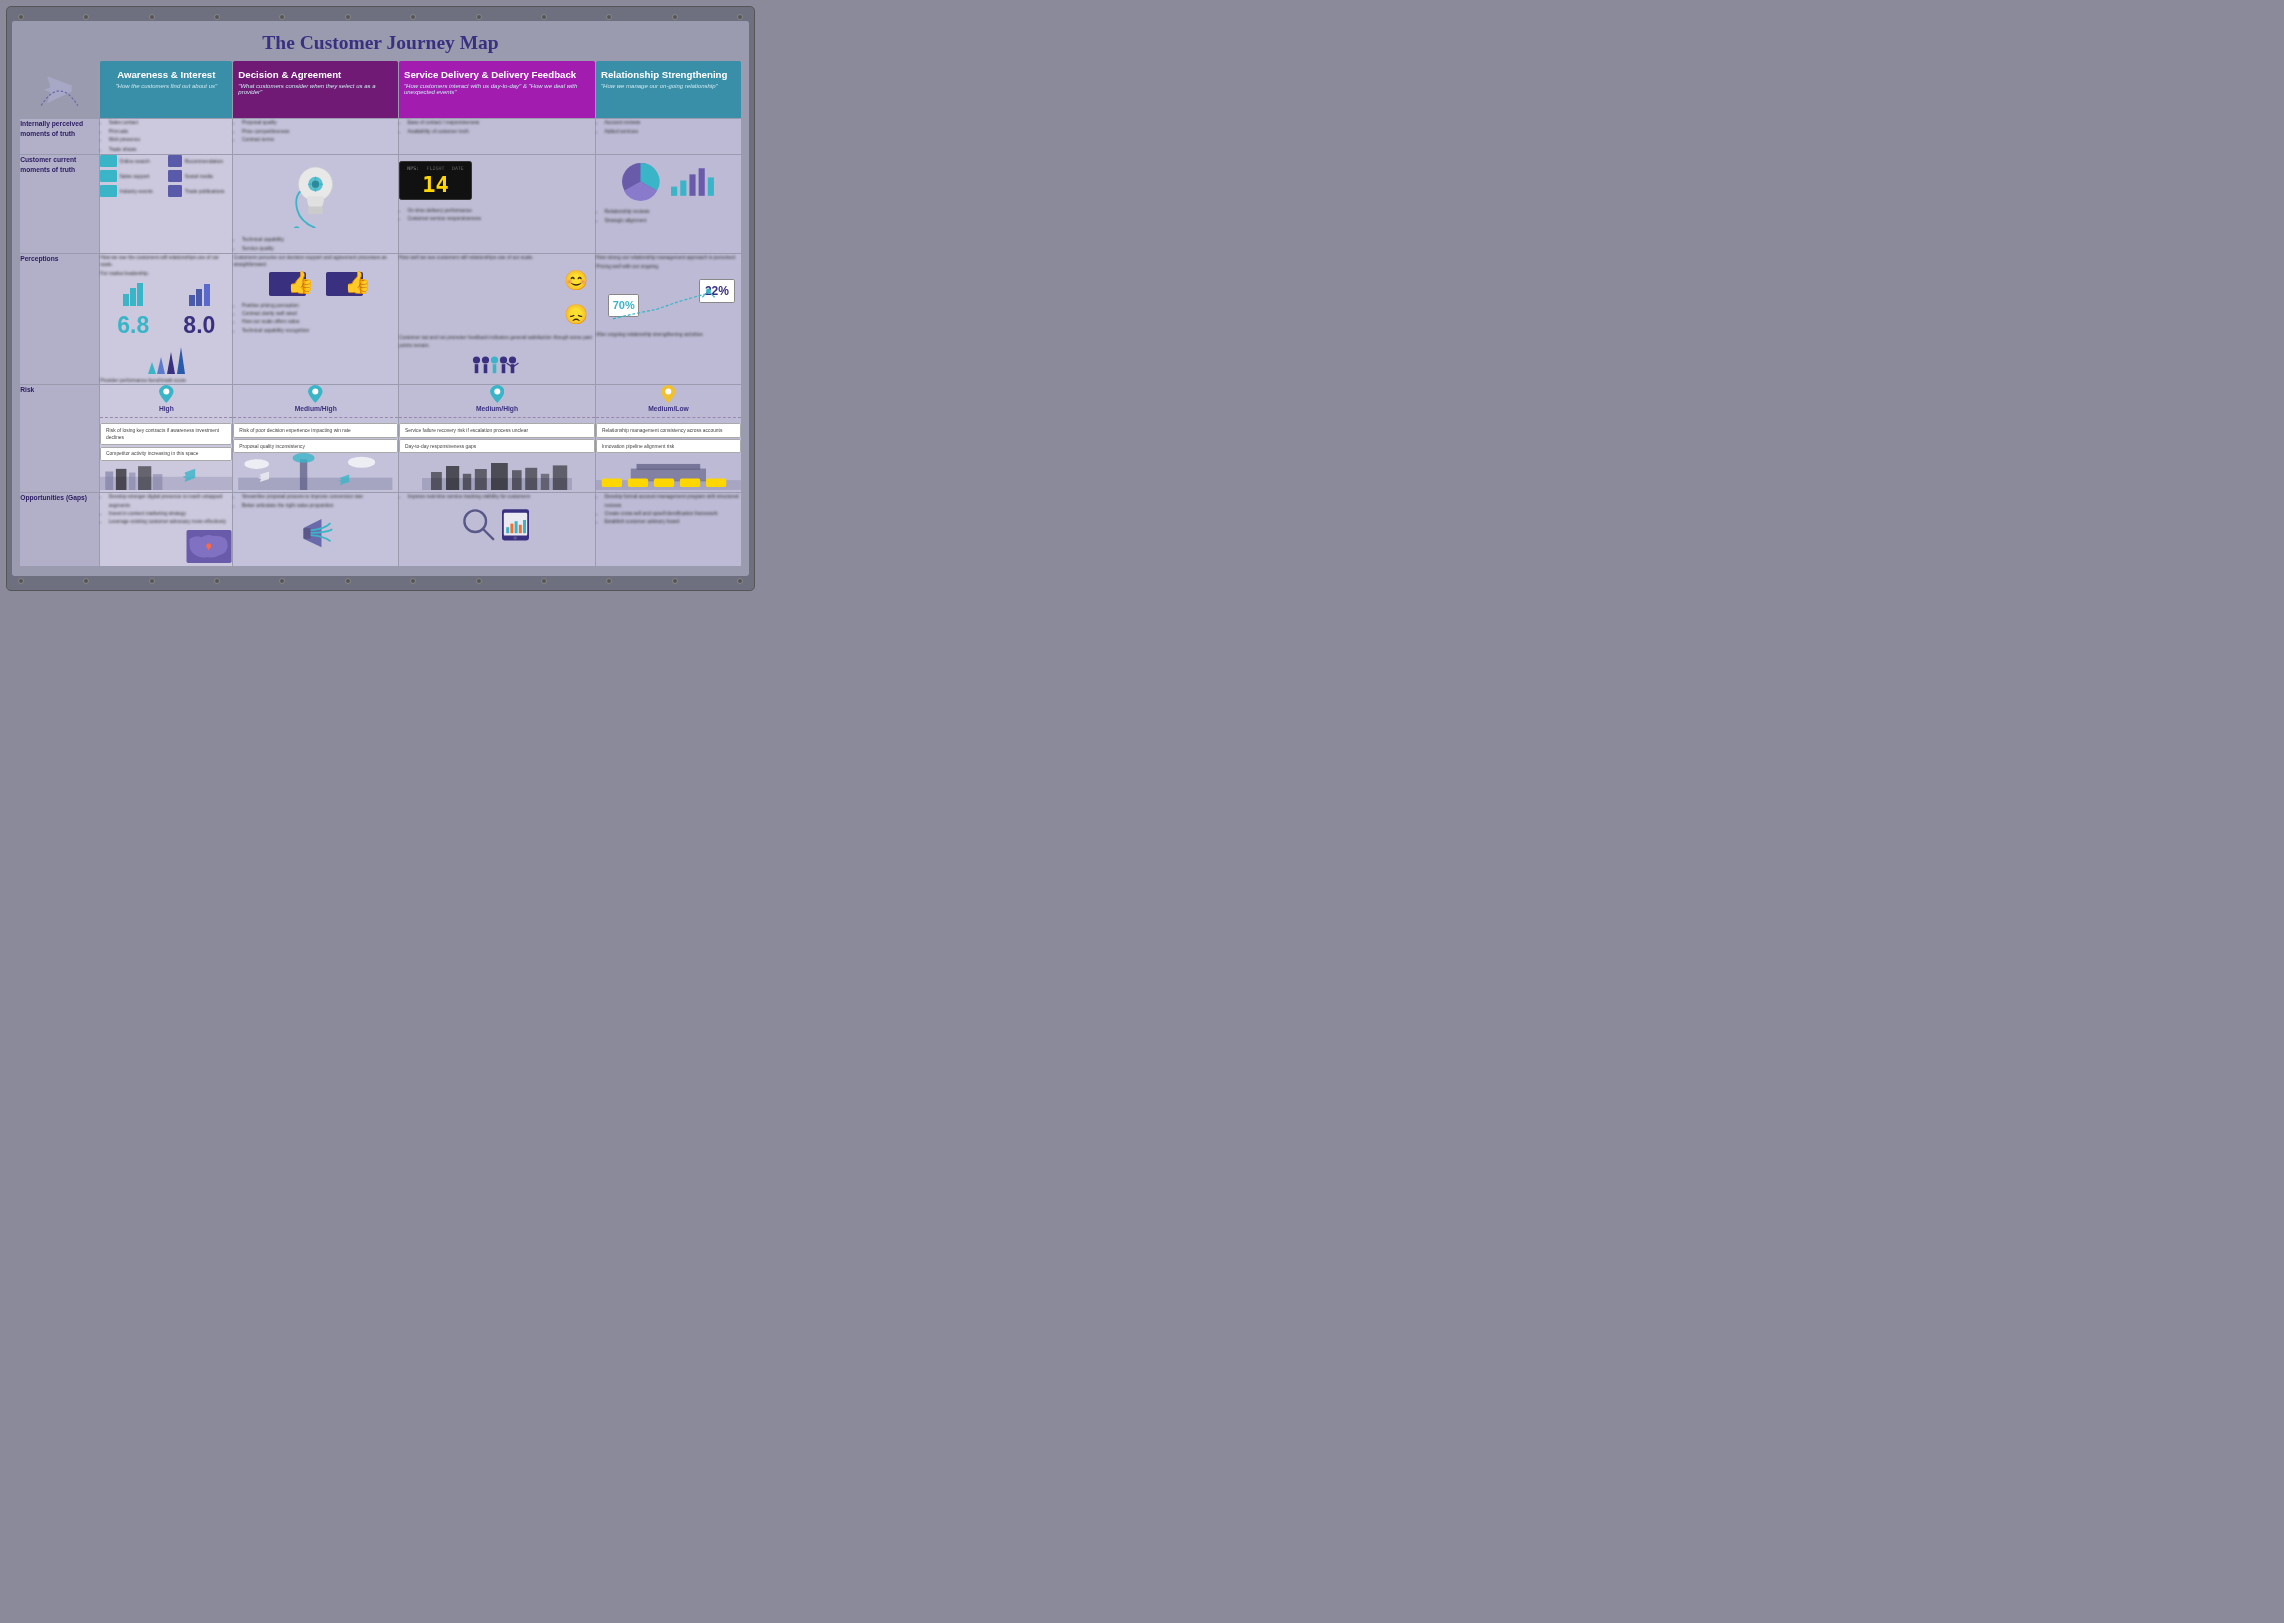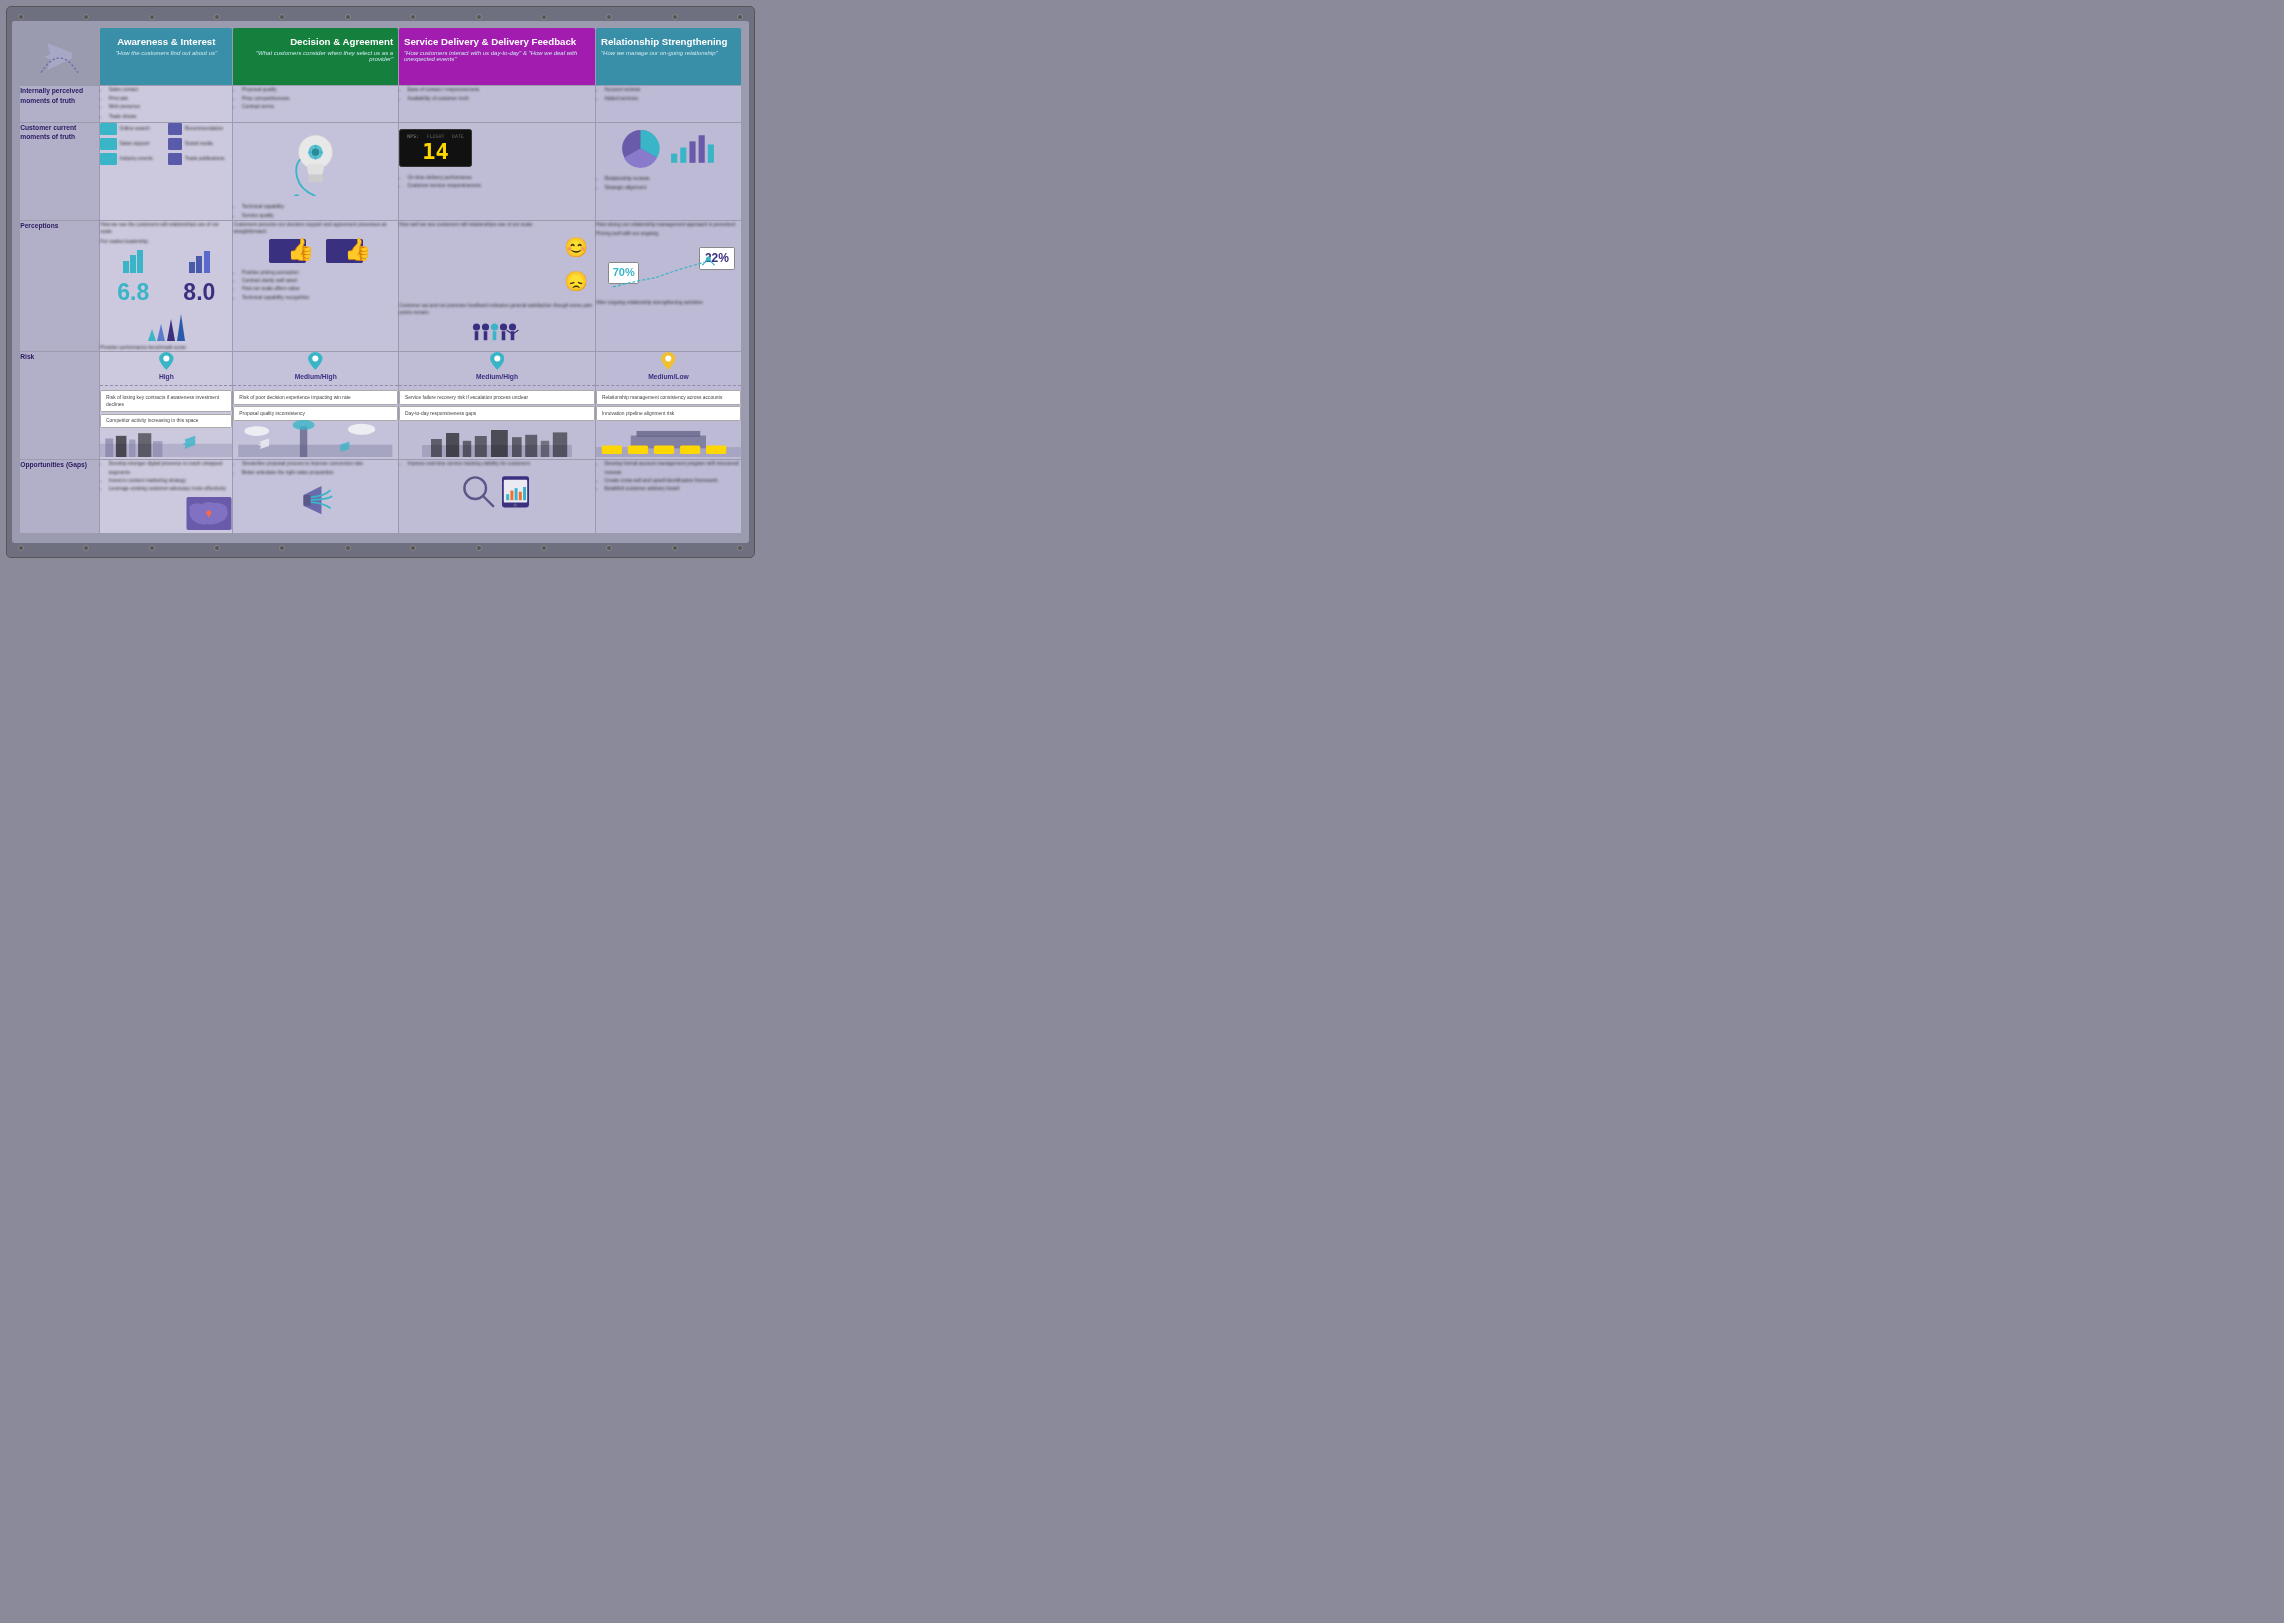--- a/index.html
+++ b/index.html
@@ -166,20 +166,21 @@
     <div class="rivet"></div>
     <div class="rivet"></div>
     <div class="rivet"></div>
     <div class="rivet"></div>
     <div class="rivet"></div>
     <div class="rivet"></div>
   </div>
 
   <div class="inner-bg">
 
+    <div class="main-title">The Customer Journey Map</div>
 
     <table class="map-table">
       <colgroup>
         <col style="width:79px">
         <col style="width:1fr">
         <col style="width:1fr">
         <col style="width:1fr">
         <col style="width:1fr">
       </colgroup>
       <thead>
@@ -191,21 +192,21 @@
               <svg width="49" height="49" viewBox="0 0 80 80">
                 <path d="M60,35 L20,20 L25,38 L15,42 L25,46 L20,64 L60,45 Z" fill="#aaaacc" opacity="0.8"></path>
                 <path d="M10,68 Q40,20 70,68" stroke="#6a6aaa" stroke-width="2" fill="none" stroke-dasharray="4,3"></path>
               </svg>
             </div>
           </td>
           <td style="background:#3a8fa8; color:white; text-align:center; padding:7.3px 4.9px 4.9px; border-radius:1.8px 1.8px 0 0; vertical-align:top;">
             <div style="font-size:9.7px; font-weight:bold;">Awareness &amp; Interest</div>
             <div style="font-size:6px; font-style:italic; color:#cce8f0; margin-top:3.7px;">"How the customers find out about us"</div>
           </td>
-          <td style="background:#15803d; color:white; text-align:right; padding:7.3px 4.9px 4.9px; border-radius:1.8px 1.8px 0 0; vertical-align:top;margin-top:16px;">
+          <td style="background:#701a75; color:white; text-align:left; padding:7.3px 4.9px 4.9px; border-radius:1.8px 1.8px 0 0; vertical-align:top;margin-top:16px;">
             <div style="font-size:9.7px; font-weight:bold;">Decision &amp; Agreement</div>
             <div style="font-size:6px; font-style:italic; color:#cce8f0; margin-top:3.7px;">"What customers consider when they select us as a provider"</div>
           </td>
           <td style="background:#a21caf; color:white; padding:7.3px 4.9px 4.9px; border-radius:1.8px 1.8px 0 0; vertical-align:top;">
             <div style="font-size:9.7px; font-weight:bold;">Service Delivery &amp; Delivery Feedback</div>
             <div style="font-size:6px; font-style:italic; color:#cce8f0; margin-top:3.7px;">"How customers interact with us day-to-day" &amp; "How we deal with unexpected events"</div>
           </td>
           <td style="background:#3a8fa8; color:white; text-align:left; padding:7.3px 4.9px 4.9px; border-radius:1.8px 1.8px 0 0; vertical-align:top;">
             <div style="font-size:9.7px; font-weight:bold;">Relationship Strengthening</div>
             <div style="font-size:6px; font-style:italic; color:#cce8f0; margin-top:3.7px;">"How we manage our on-going relationship"</div>

